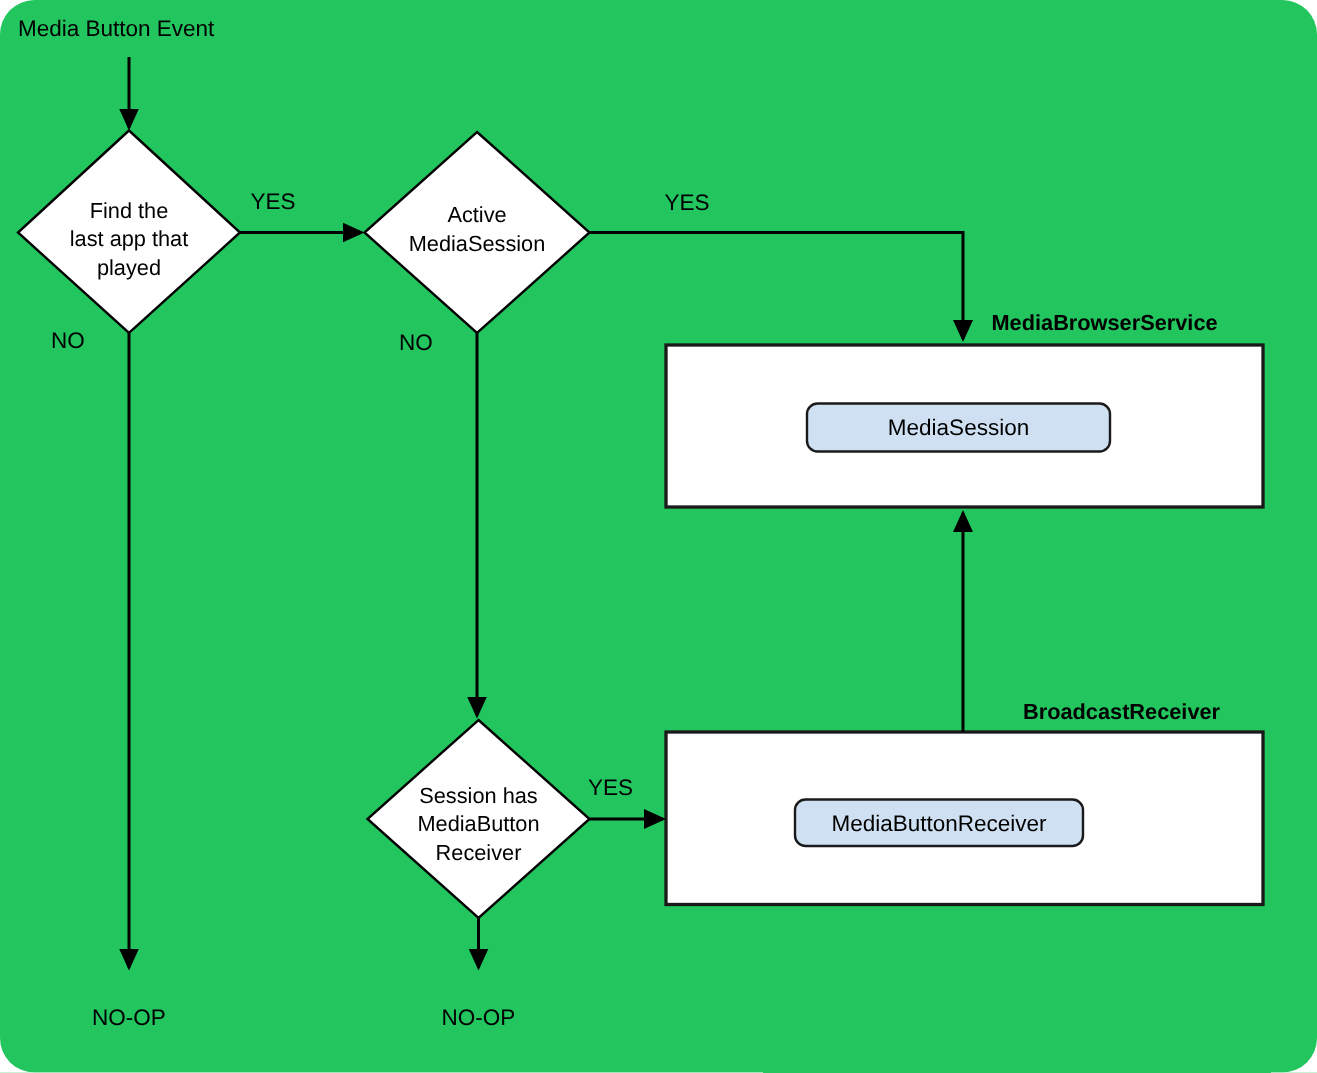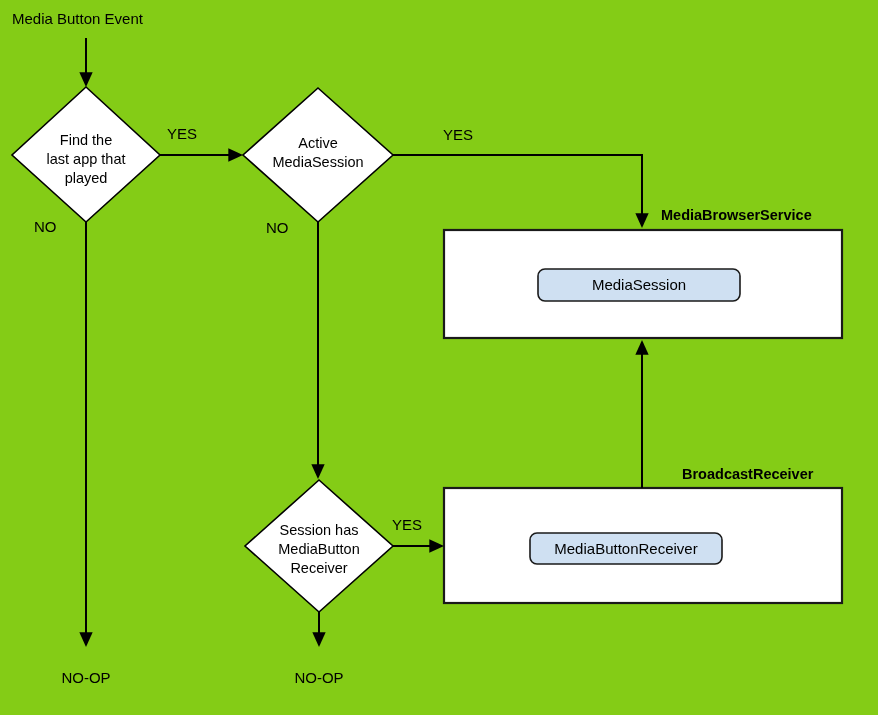--- a/index.html
+++ b/index.html
@@ -8,22 +8,23 @@
     background: #ffffff;
   }
   body {
     font-family: "Liberation Sans", sans-serif;
     -webkit-font-smoothing: antialiased;
   }
   #canvas {
     position: relative;
     width: 878px;
     height: 715px;
-    background: #84cc16;
+    background: #22c55e;
     overflow: hidden;
+    border-radius: 23px;
   }
   #diagram-svg {
     position: absolute;
     left: 0;
     top: 0;
     width: 878px;
     height: 715px;
   }
   .shape-text {
     font-family: "Liberation Sans", sans-serif;

